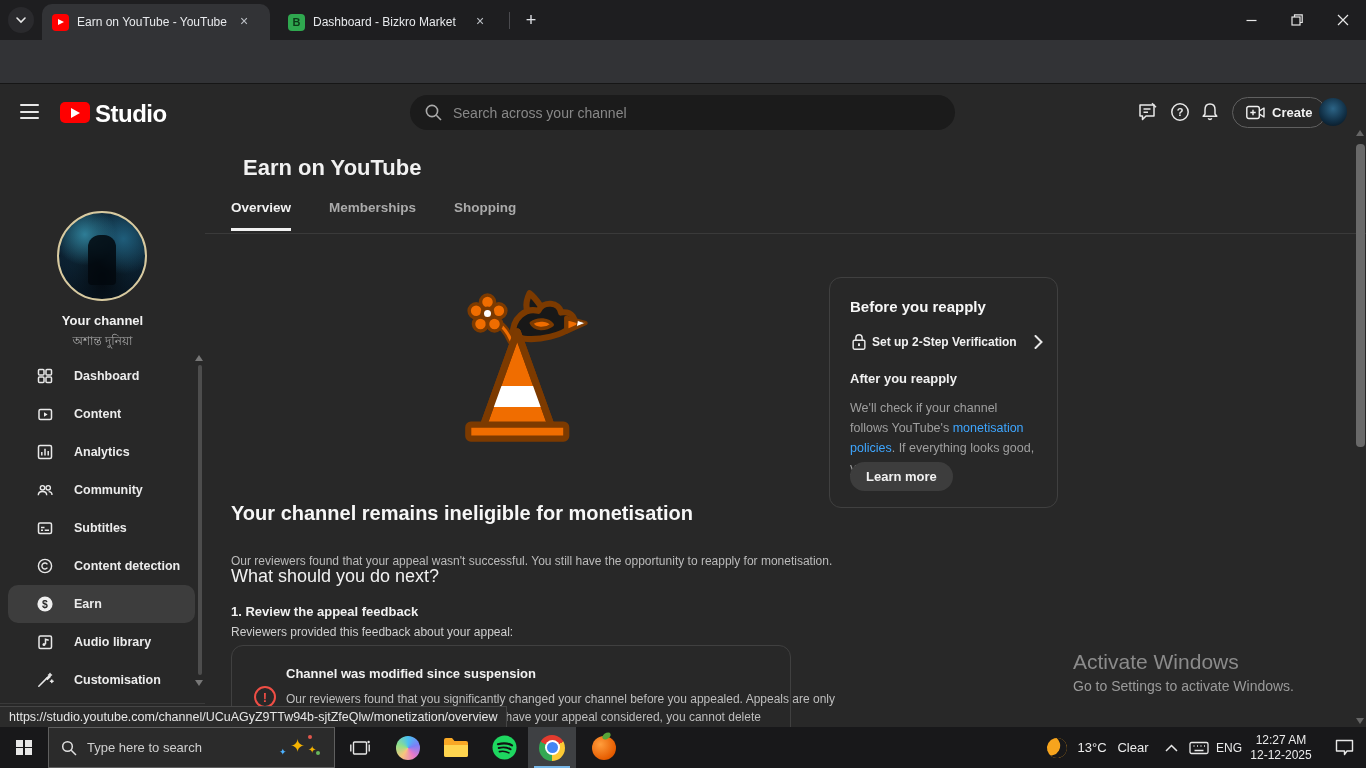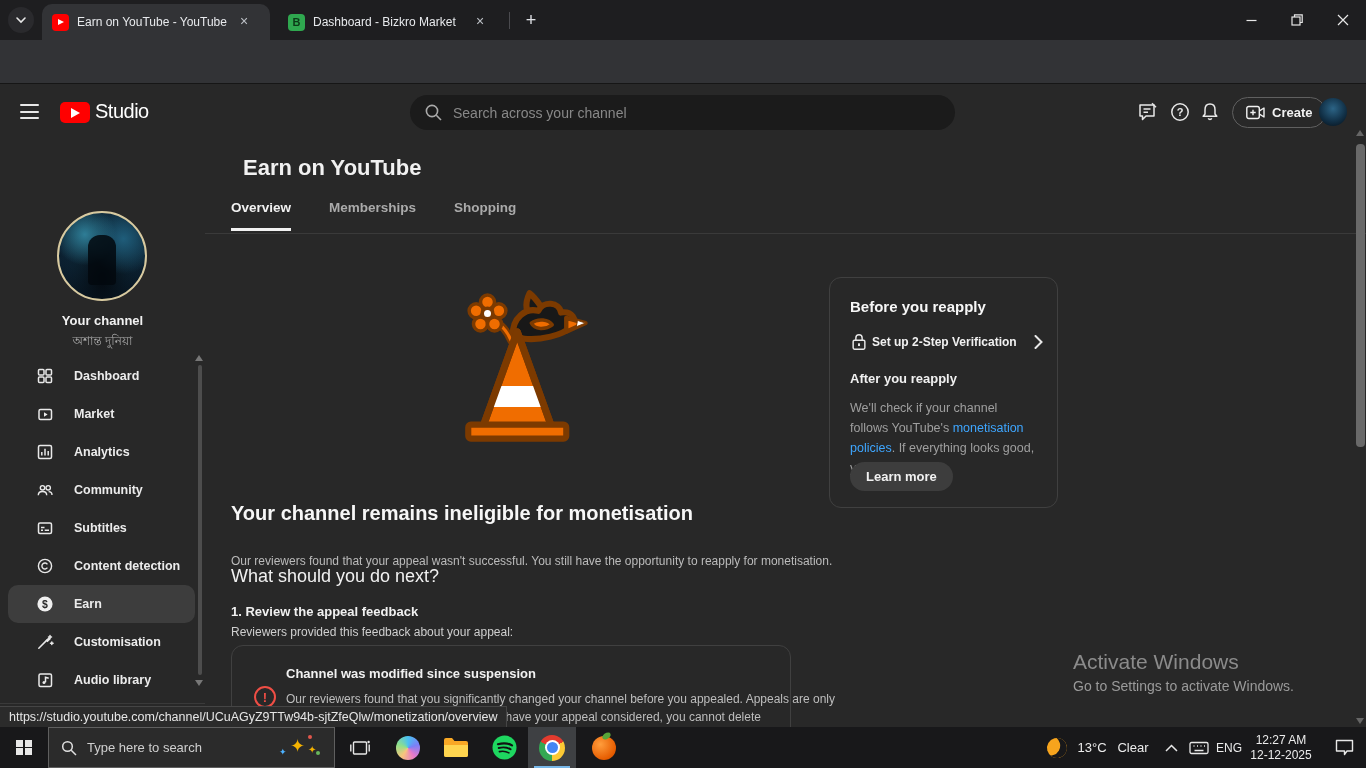--- a/index.html
+++ b/index.html
@@ -40,21 +40,21 @@
   .verify-label{font-size:13px;color:#e8eaed;}
   .menu-dots{position:absolute;left:1340px;top:50px;color:#e8eaed;font-size:16px;letter-spacing:0;}
 
   
   .studio{position:absolute;left:0;top:85px;width:1366px;height:642px;background:#282828;overflow:hidden;}
   .app-header{position:absolute;left:0;top:0;width:1366px;height:55px;background:#282828;}
   .hamburger{position:absolute;left:20px;top:19px;width:19px;height:15px;display:flex;flex-direction:column;justify-content:space-between;}
   .hamburger span{height:2px;background:#e8e8e8;border-radius:1px;}
   .yt-badge{position:absolute;left:60px;top:17px;width:30px;height:21px;background:#f00;border-radius:5px;}
   .yt-badge:after{content:"";position:absolute;left:11px;top:5.5px;border-left:9px solid #fff;border-top:5px solid transparent;border-bottom:5px solid transparent;}
-  .brand{position:absolute;left:95px;top:15px;font-size:20px;font-weight:normal;color:#fff;letter-spacing:-0.5px;}
+  .brand{position:absolute;left:95px;top:15px;font-size:24px;font-weight:bold;color:#fff;letter-spacing:-0.5px;}
   .app-search{position:absolute;left:410px;top:10px;width:545px;height:35px;background:#1b1b1b;border-radius:18px;
     display:flex;align-items:center;padding:0 14px;gap:10px;}
   .app-search input{background:transparent;border:none;outline:none;color:#ddd;font-size:14px;flex:1;font-family:inherit;}
   .app-search input::placeholder{color:#888;}
   .hdr-ic{position:absolute;top:16px;width:22px;height:22px;}
   .create-btn{position:absolute;left:1232px;top:12px;height:31px;border:1px solid #606060;border-radius:16px;
     display:flex;align-items:center;gap:7px;padding:0 13px;color:#f1f1f1;}
   .create-label{font-size:13px;font-weight:bold;}
   .hdr-avatar{position:absolute;left:1319px;top:13px;width:28px;height:28px;border-radius:50%;
     background:radial-gradient(circle at 50% 38%,#2c6486 0%,#123249 55%,#050d15 100%);}
@@ -285,21 +285,21 @@
                 <rect x="10" y="10" width="5.5" height="5.5" rx="1"></rect>
               </g>
             </svg>
         <span class="nav-label">Dashboard</span>
       </div>
       <div class="nav-item">
         <svg width="18" height="18" viewBox="0 0 18 18">
               <rect x="3" y="4.5" width="12.5" height="10" rx="1.5" fill="none" stroke="#e9e9e9" stroke-width="1.5"></rect>
               <path d="M8,7.3 L11.6,9.5 L8,11.7 Z" fill="#e9e9e9"></path>
             </svg>
-        <span class="nav-label">Market</span>
+        <span class="nav-label">Content</span>
       </div>
       <div class="nav-item">
         <svg width="18" height="18" viewBox="0 0 18 18">
               <g fill="none" stroke="#e9e9e9" stroke-width="1.5">
                 <rect x="2.5" y="2.5" width="13" height="13" rx="1.5"></rect>
                 <path d="M5.8,12.5 V9 M9,12.5 V5.8 M12.2,12.5 V8"></path>
               </g>
             </svg>
         <span class="nav-label">Analytics</span>
       </div>
@@ -334,38 +334,38 @@
       </div>
       <div class="nav-item selected">
         <svg width="18" height="18" viewBox="0 0 18 18">
               <circle cx="9" cy="9" r="7.6" fill="#efefef"></circle>
               <text x="9" y="12.8" text-anchor="middle" font-size="10.5" font-weight="bold" fill="#282828">$</text>
             </svg>
         <span class="nav-label">Earn</span>
       </div>
       <div class="nav-item">
         <svg width="18" height="18" viewBox="0 0 18 18">
+              <g fill="none" stroke="#e9e9e9" stroke-width="1.5">
+                <rect x="3" y="3" width="12.5" height="12.5" rx="1.5"></rect>
+                <path d="M9.5,11.3 V6.3 l3.2,1"></path>
+              </g>
+              <circle cx="8" cy="11.4" r="1.5" fill="#e9e9e9"></circle>
+            </svg>
+        <span class="nav-label">Audio library</span>
+      </div>
+      <div class="nav-item">
+        <svg width="18" height="18" viewBox="0 0 18 18">
               <g stroke="#e9e9e9" stroke-width="1.5" fill="none" stroke-linecap="round">
                 <path d="M2.8,15.2 L10.6,7.4"></path>
                 <path d="M10.6,7.4 l2.2,-2.2 l0.9,0.9 l-2.2,2.2 Z"></path>
                 <path d="M14,2.5 v3 M12.5,4 h3"></path>
                 <path d="M15.8,9 v2.6 M14.5,10.3 h2.6"></path>
               </g>
             </svg>
         <span class="nav-label">Customisation</span>
-      </div>
-      <div class="nav-item">
-        <svg width="18" height="18" viewBox="0 0 18 18">
-              <g fill="none" stroke="#e9e9e9" stroke-width="1.5">
-                <rect x="3" y="3" width="12.5" height="12.5" rx="1.5"></rect>
-                <path d="M9.5,11.3 V6.3 l3.2,1"></path>
-              </g>
-              <circle cx="8" cy="11.4" r="1.5" fill="#e9e9e9"></circle>
-            </svg>
-        <span class="nav-label">Audio library</span>
       </div>
       <div class="nav-divider"></div>
       <div class="nav-item">
         <svg width="18" height="18" viewBox="0 0 18 18">
               <g fill="none" stroke="#e9e9e9" stroke-width="1.4">
                 <circle cx="9" cy="9" r="2.5"></circle>
                 <circle cx="9" cy="9" r="5.6" stroke-dasharray="2.6 1.7"></circle>
               </g>
             </svg>
         <span class="nav-label">Settings</span>

